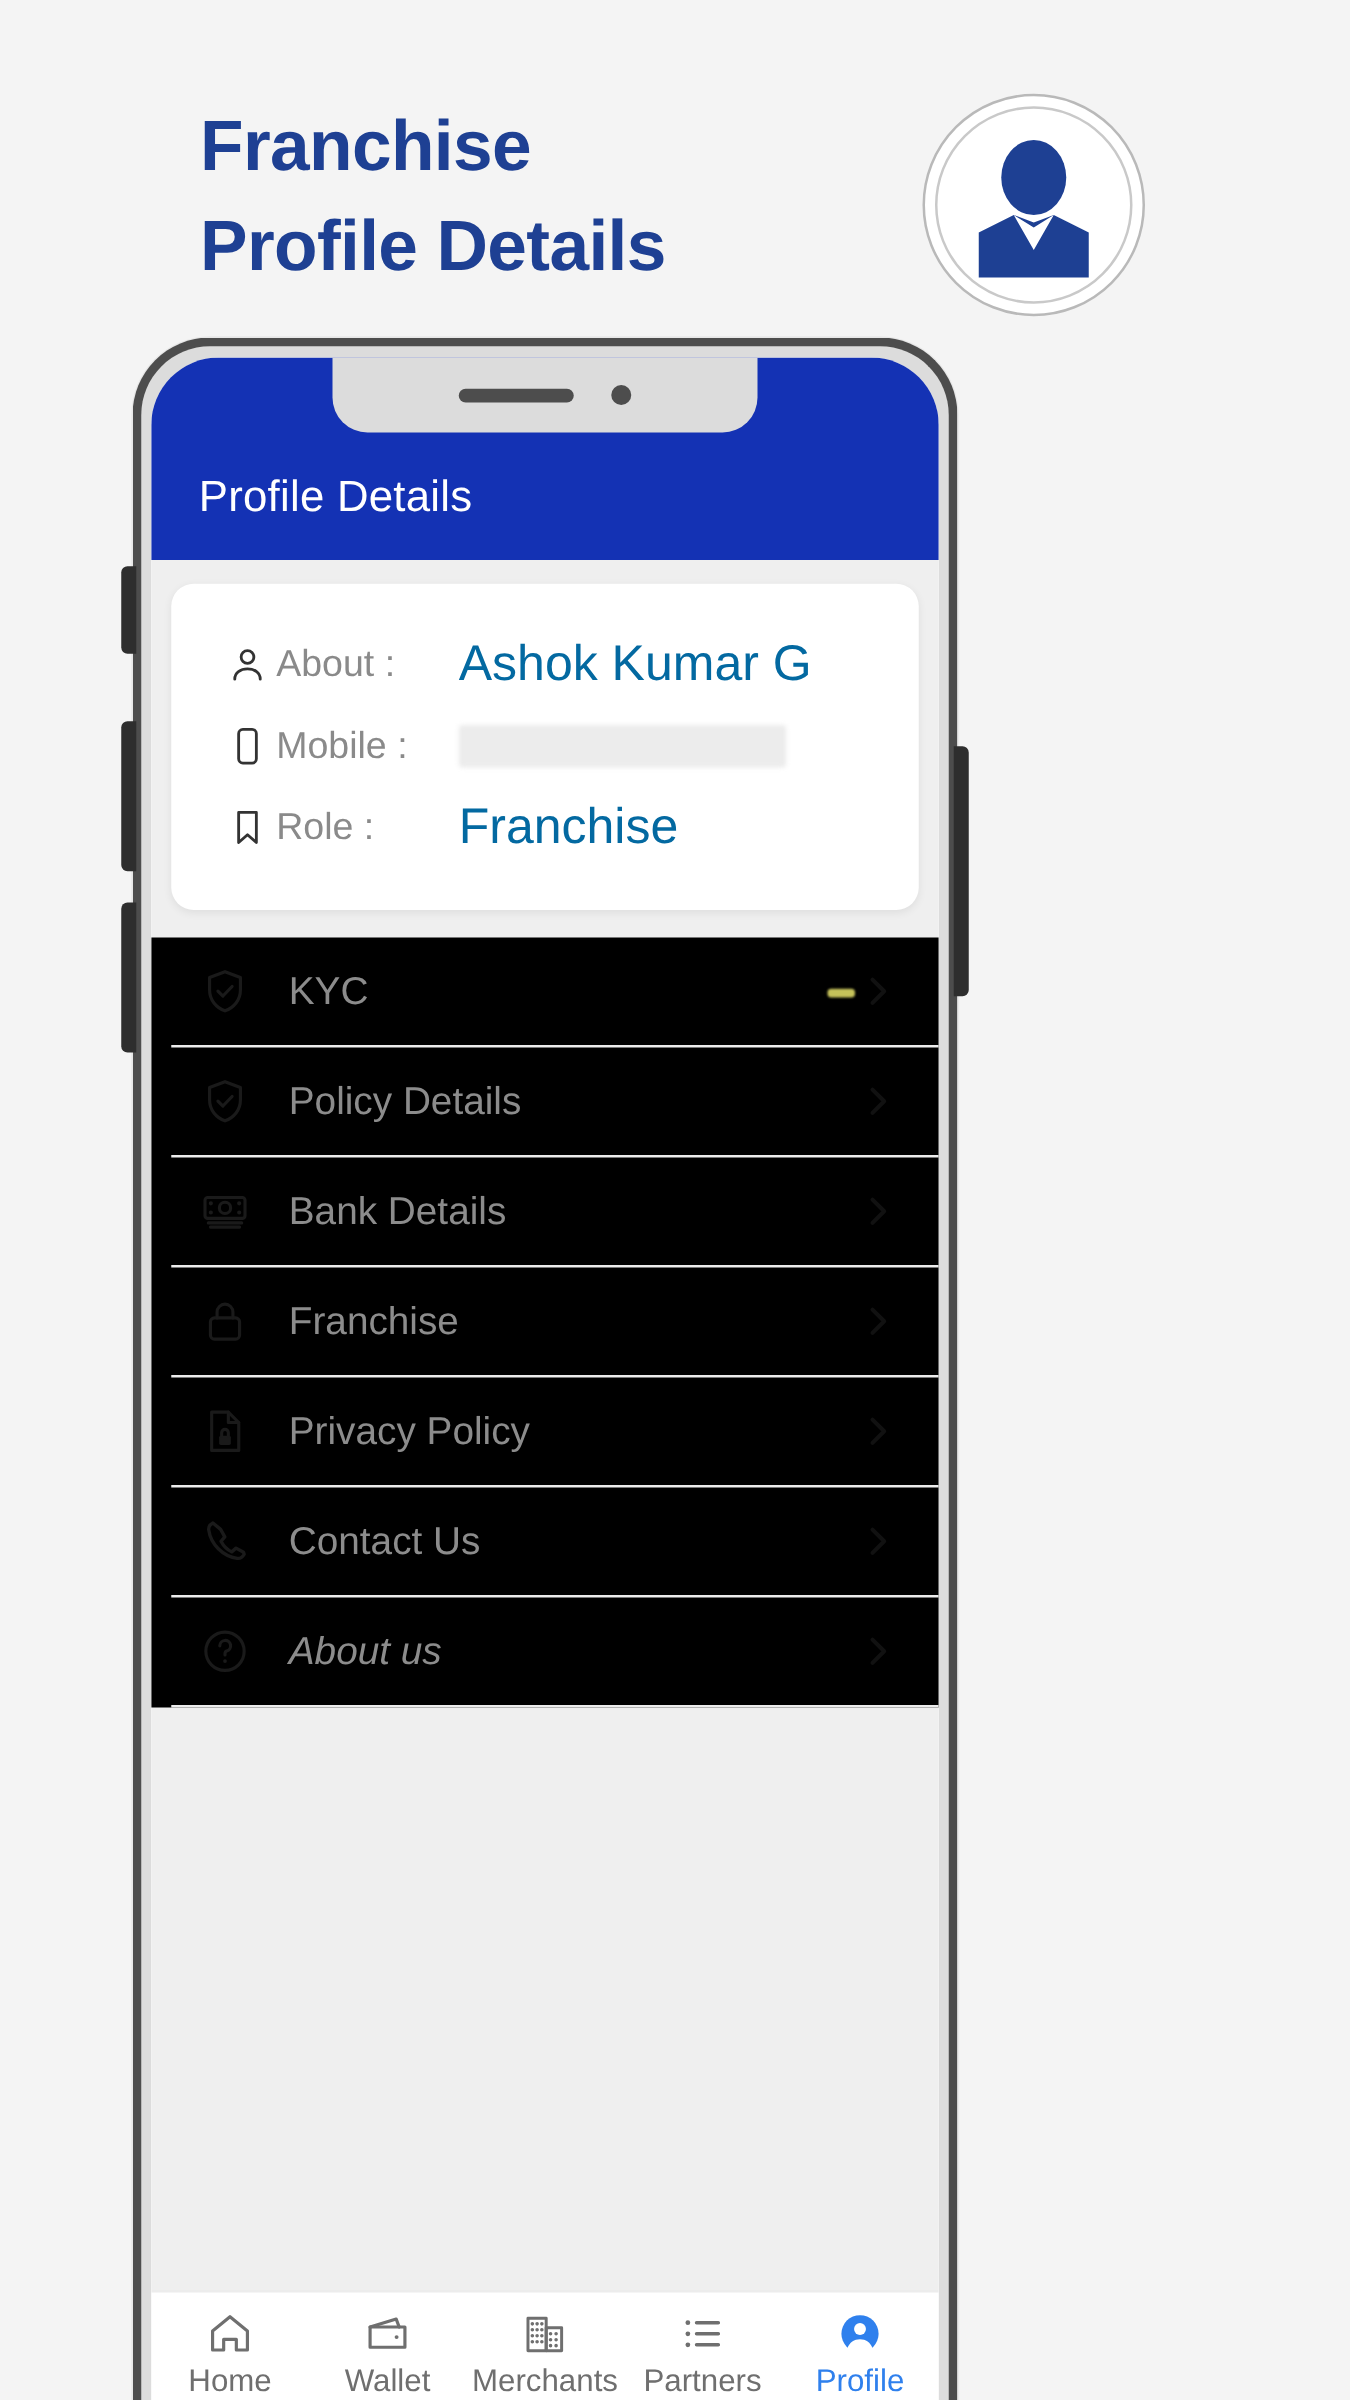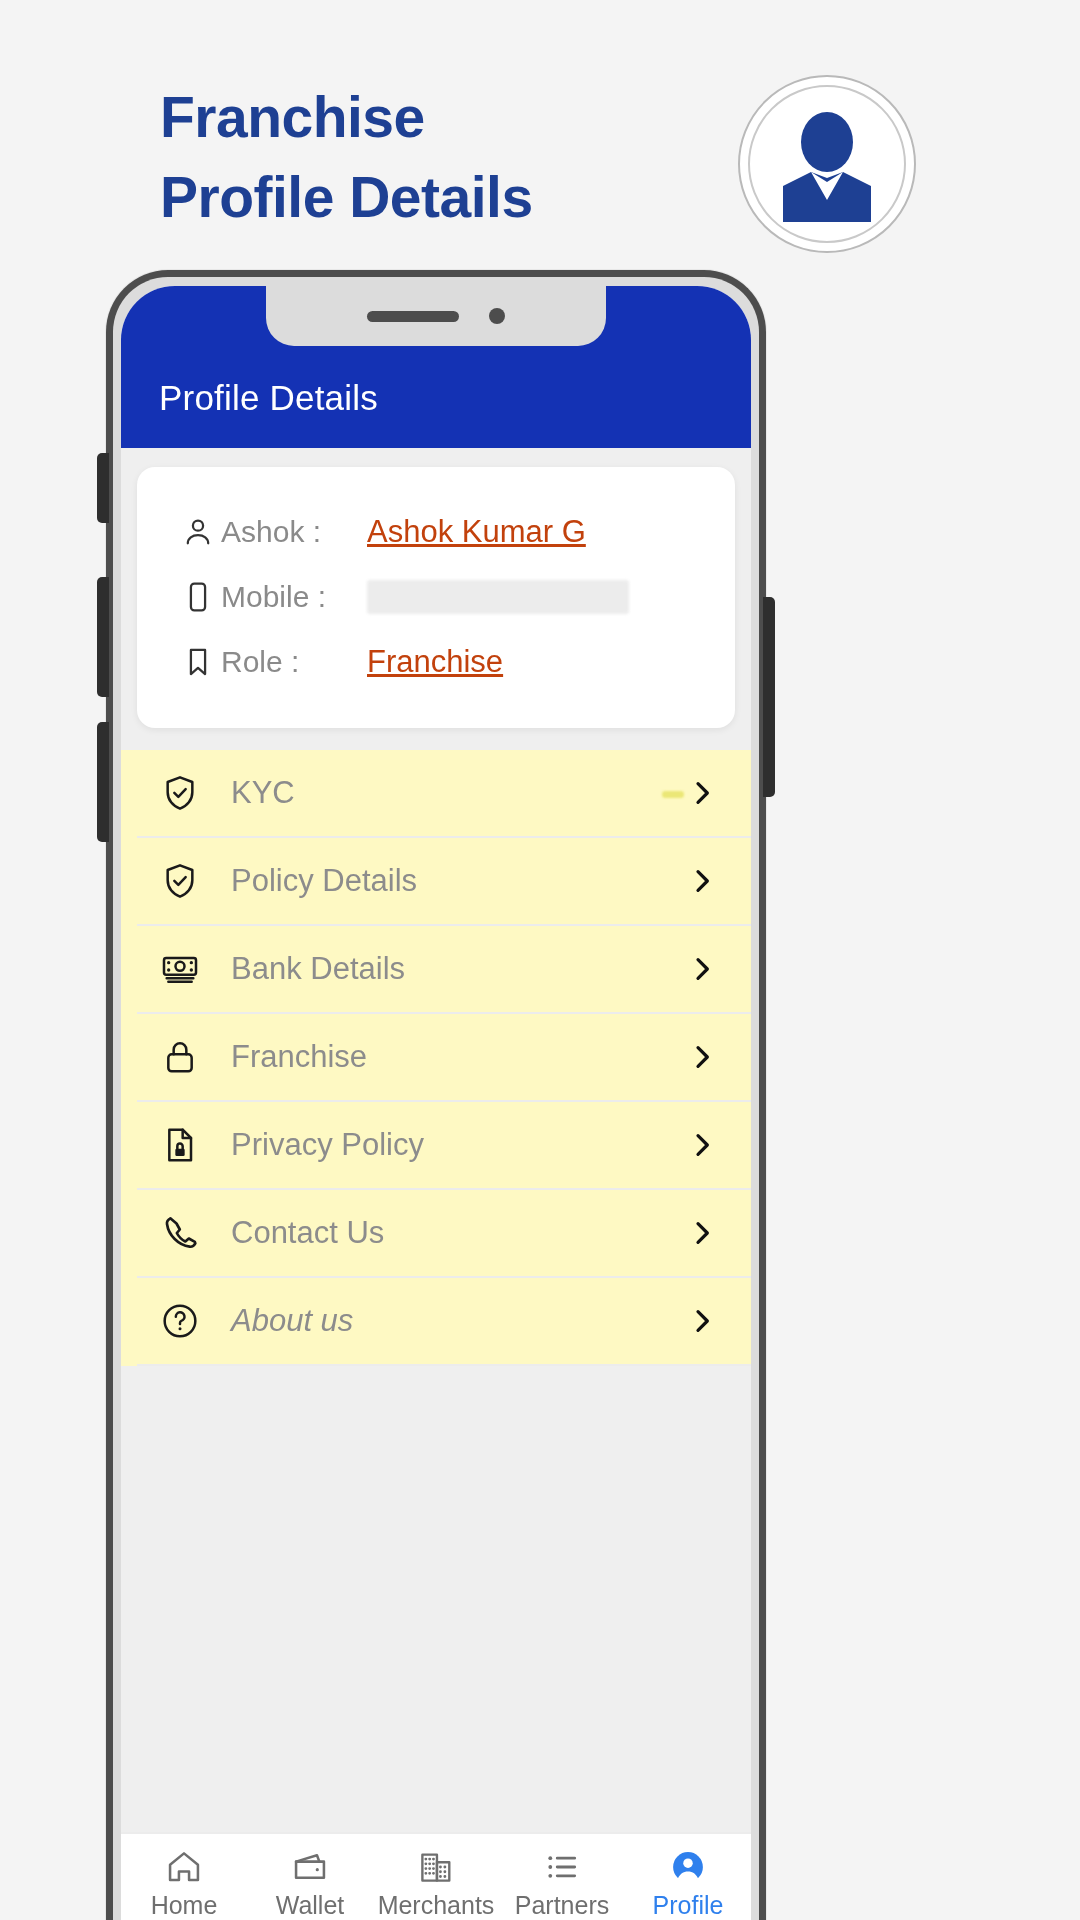--- a/index.html
+++ b/index.html
@@ -173,36 +173,35 @@
     flex: none;
   }
   .info-icon svg { display: block; }
   .info-label {
     width: 146px;
     flex: none;
     color: #8a8a8a;
     font-size: 30px;
   }
   .info-value {
-    color: #c2410c;
-    font-size: 31px;
-    text-decoration: underline;
+    color: #0369a1;
+    font-size: 40px;
   }
   .redacted {
     width: 262px;
     height: 34px;
     background: #ececec;
     border-radius: 3px;
     filter: blur(1.5px);
   }
 
   
   .menu-card {
     margin: 22px 0 0 0;
-    background: #fef9c3;
+    background: #000000;
     padding: 0 0 0 0;
   }
   .menu-row {
     display: flex;
     align-items: center;
     height: 88px;
     margin-left: 16px;
     padding-right: 33px;
     border-bottom: 2px solid #ececec;
   }
@@ -306,21 +305,21 @@
 
       <div class="info-card">
 
         <div class="info-row">
           <span class="info-icon">
             <svg width="34" height="34" viewBox="0 0 24 24" fill="none" stroke="#333" stroke-width="1.6" stroke-linecap="round" stroke-linejoin="round">
               <circle cx="12" cy="7.5" r="3.6"></circle>
               <path d="M4.8 20c0-3.6 3.2-5.8 7.2-5.8s7.2 2.2 7.2 5.8"></path>
             </svg>
           </span>
-          <span class="info-label">Ashok :</span>
+          <span class="info-label">About :</span>
           <span class="info-value">Ashok Kumar G</span>
         </div>
 
 
         <div class="info-row">
           <span class="info-icon">
             <svg width="34" height="34" viewBox="0 0 24 24" fill="none" stroke="#333" stroke-width="1.6" stroke-linecap="round" stroke-linejoin="round">
               <rect x="7" y="2.5" width="10" height="19" rx="2.4"></rect>
             </svg>
           </span>

